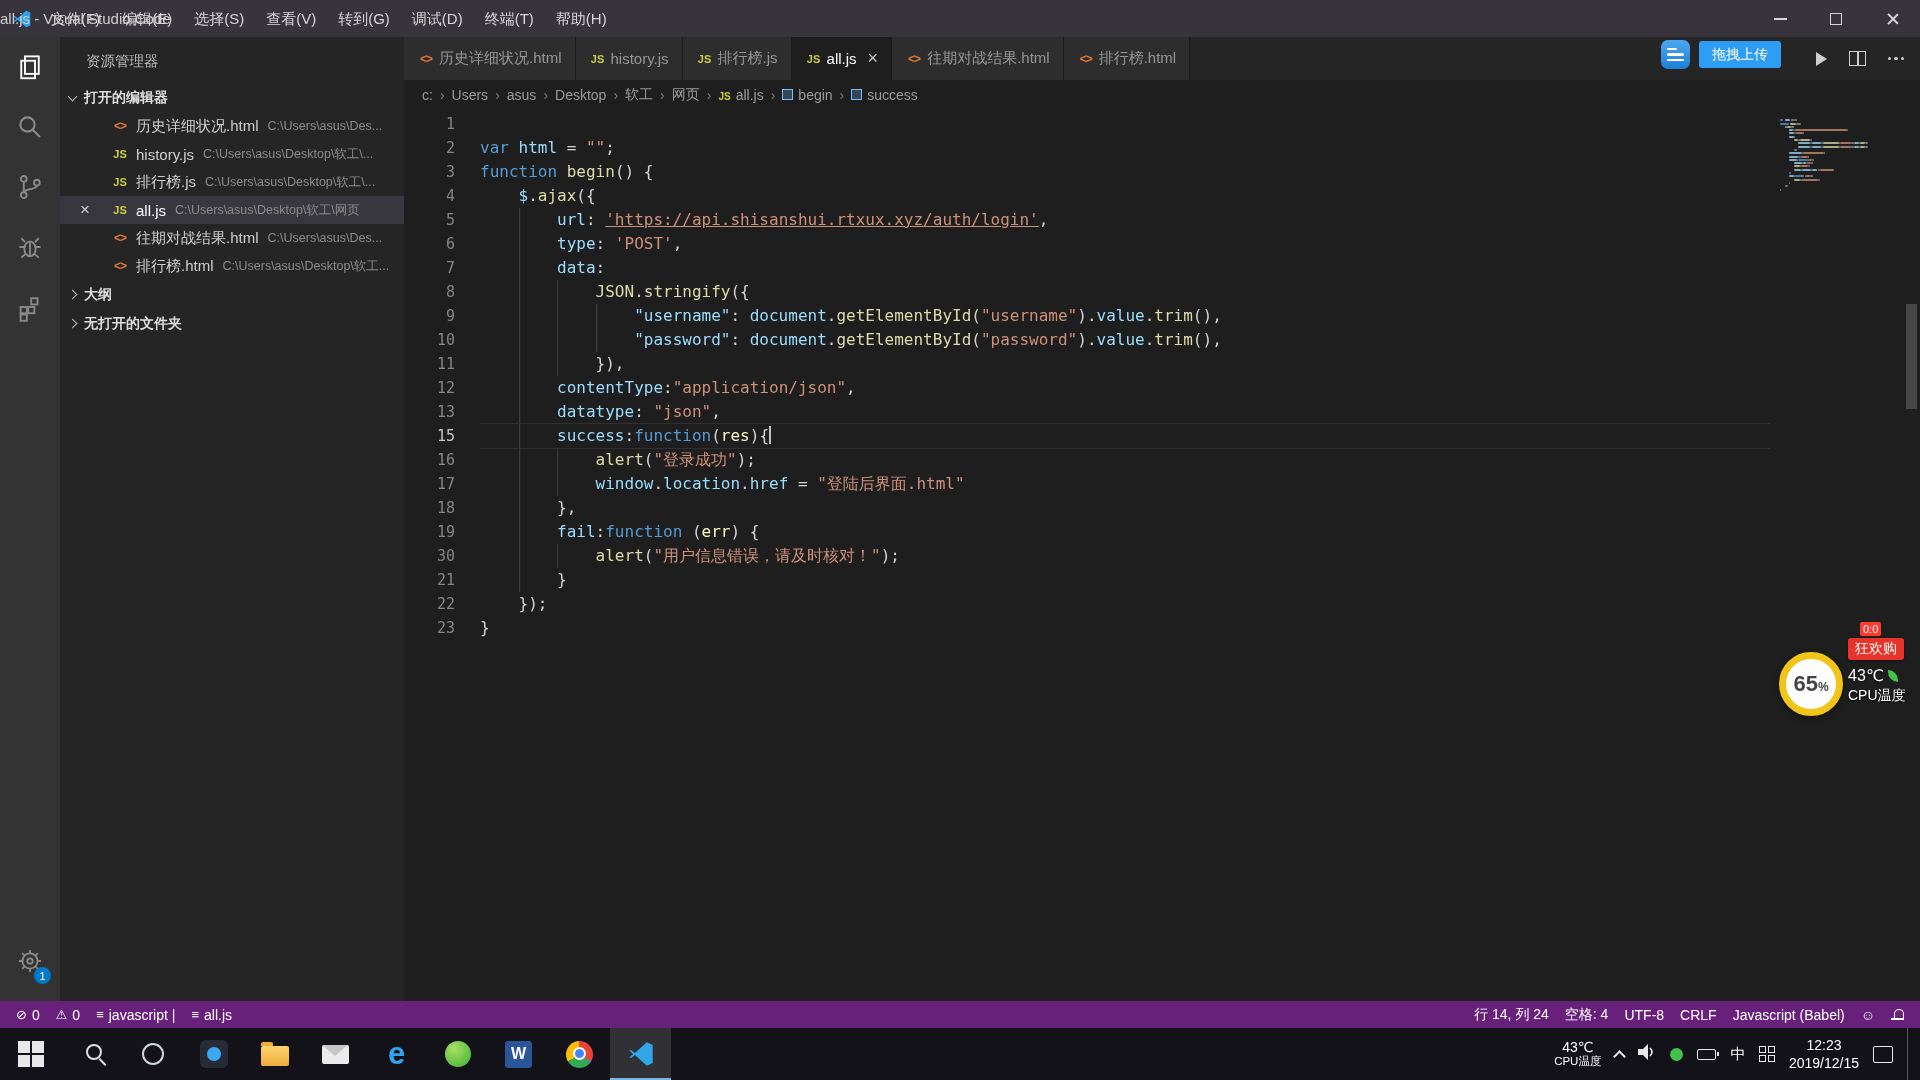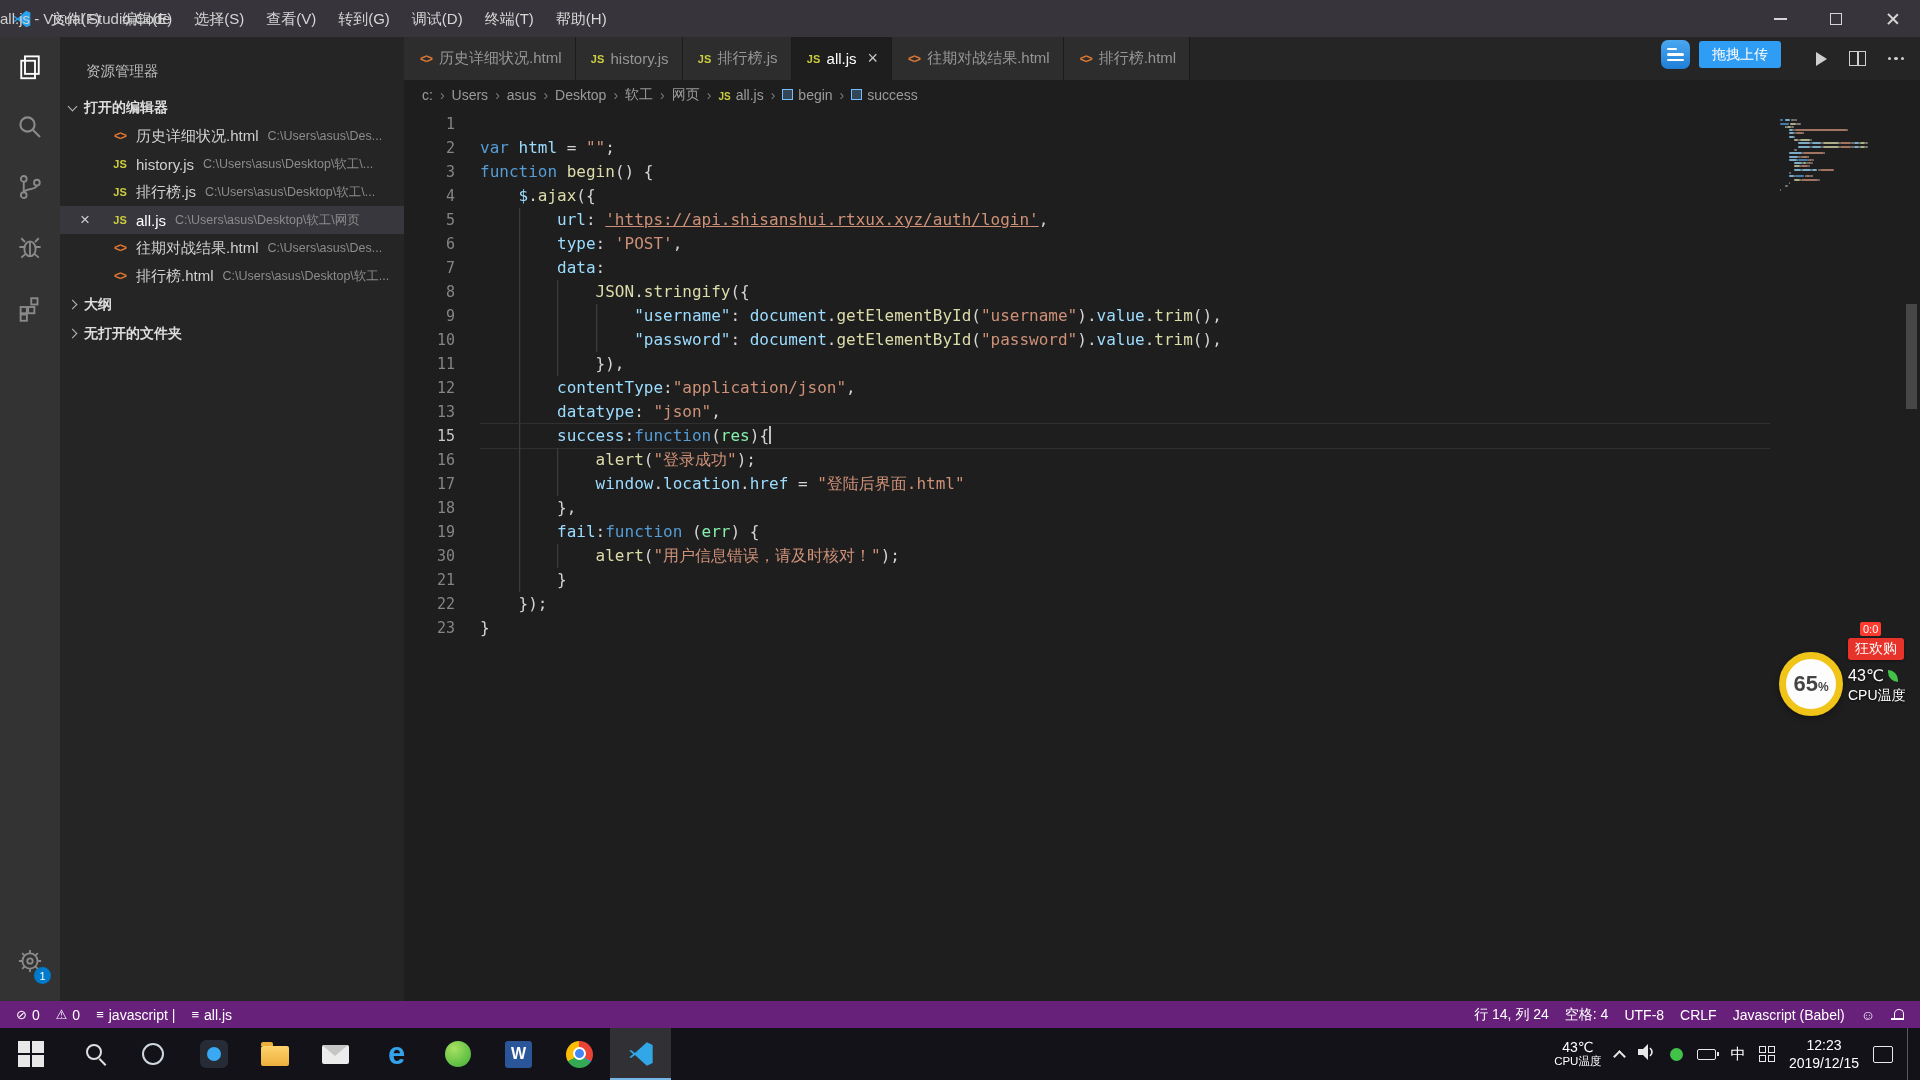--- a/index.html
+++ b/index.html
@@ -24,21 +24,21 @@
   
   .workbench{display:flex;height:964px}
   .activitybar{width:60px;background:#333;display:flex;flex-direction:column;align-items:center}
   .ab-item{width:60px;height:60px;display:flex;align-items:center;justify-content:center;position:relative;color:#8a8a8a}
   .ab-item.active{color:#fff}
   .ab-gear{margin-top:auto;margin-bottom:10px}
   .ab-badge{position:absolute;right:9px;bottom:7px;background:#007acc;color:#fff;font-size:11px;width:17px;height:17px;border-radius:50%;display:flex;align-items:center;justify-content:center}
 
   
   .sidebar{width:344px;background:#252526;display:flex;flex-direction:column;overflow:hidden}
-  .sb-title{padding:25px 0 12px 26px;font-size:14.5px;color:#bcbcbc}
+  .sb-title{padding:15px 0 12px 26px;font-size:14.5px;color:#bcbcbc}
   .section-header{height:29px;display:flex;align-items:center;gap:8px;padding-left:9px;font-size:14px;font-weight:700;color:#ddd}
   .chev{width:7px;height:7px;border-right:1.5px solid #bbb;border-bottom:1.5px solid #bbb;display:inline-block;flex:0 0 auto}
   .chev.down{transform:rotate(45deg);margin-top:-3px}
   .chev.right{transform:rotate(-45deg)}
   .oe-row{height:28px;display:flex;align-items:center;padding-left:50px;position:relative;font-size:15px;overflow:hidden;white-space:nowrap;color:#cfcfcf}
   .oe-row.active{background:#37373d;color:#fff}
   .oe-close{position:absolute;left:20px;font-size:17px;color:#ccc}
   .fi{width:20px;flex:0 0 20px;margin-right:6px;display:inline-flex;justify-content:center;font-weight:700}
   .fi-js:before{content:"JS";color:#cbcb41;font-size:11px}
   .fi-html:before{content:"<>";color:#e37933;font-size:12px;letter-spacing:-1px}
@@ -69,21 +69,21 @@
   
   .editor{flex:1;position:relative;font-family:"DejaVu Sans Mono","Liberation Mono",monospace;font-size:16px;color:#d4d4d4}
   .code{position:absolute;top:3px;left:0;right:150px;bottom:0}
   .line{display:flex;height:24px;line-height:24px}
   .gutter{flex:0 0 76px;padding-right:25px;text-align:right;color:#858585;font-size:15px}
   .gutter.on{color:#c6c6c6}
   .ltext{flex:1;white-space:pre}
   .line.active .ltext{box-shadow:0 -1px 0 #303030,0 1px 0 #303030}
   .k{color:#569cd6}.f{color:#dcdcaa}.v{color:#9cdcfe}.s{color:#ce9178}
   .sl{color:#ce9178;text-decoration:underline}
-  .p{color:#d4d4d4}.prm{color:#86efac}
+  .p{color:#d4d4d4}.prm{color:#fef9c3}
   .indent{display:inline-block;width:4ch}
   .indent.g{box-shadow:inset 1.2px 0 0 #3c3c3c}
   .cursor{display:inline-block;width:2px;height:18px;background:#c0c0c0;vertical-align:-3px}
 
   .minimap{position:absolute;top:7px;right:24px;width:116px}
   .mrow{display:flex;height:2px;margin-bottom:1.3px}
   .mseg{height:2px;opacity:.75;border-radius:1px}
   .m-k{background:#569cd6}.m-f{background:#dcdcaa}.m-v{background:#9cdcfe}
   .m-s,.m-sl,.m-prm{background:#ce9178}.m-p{background:#9a9a9a}.m-sp{background:transparent}
   .scrollthumb{position:absolute;right:3px;top:195px;width:11px;height:105px;background:rgba(150,150,150,.35)}

